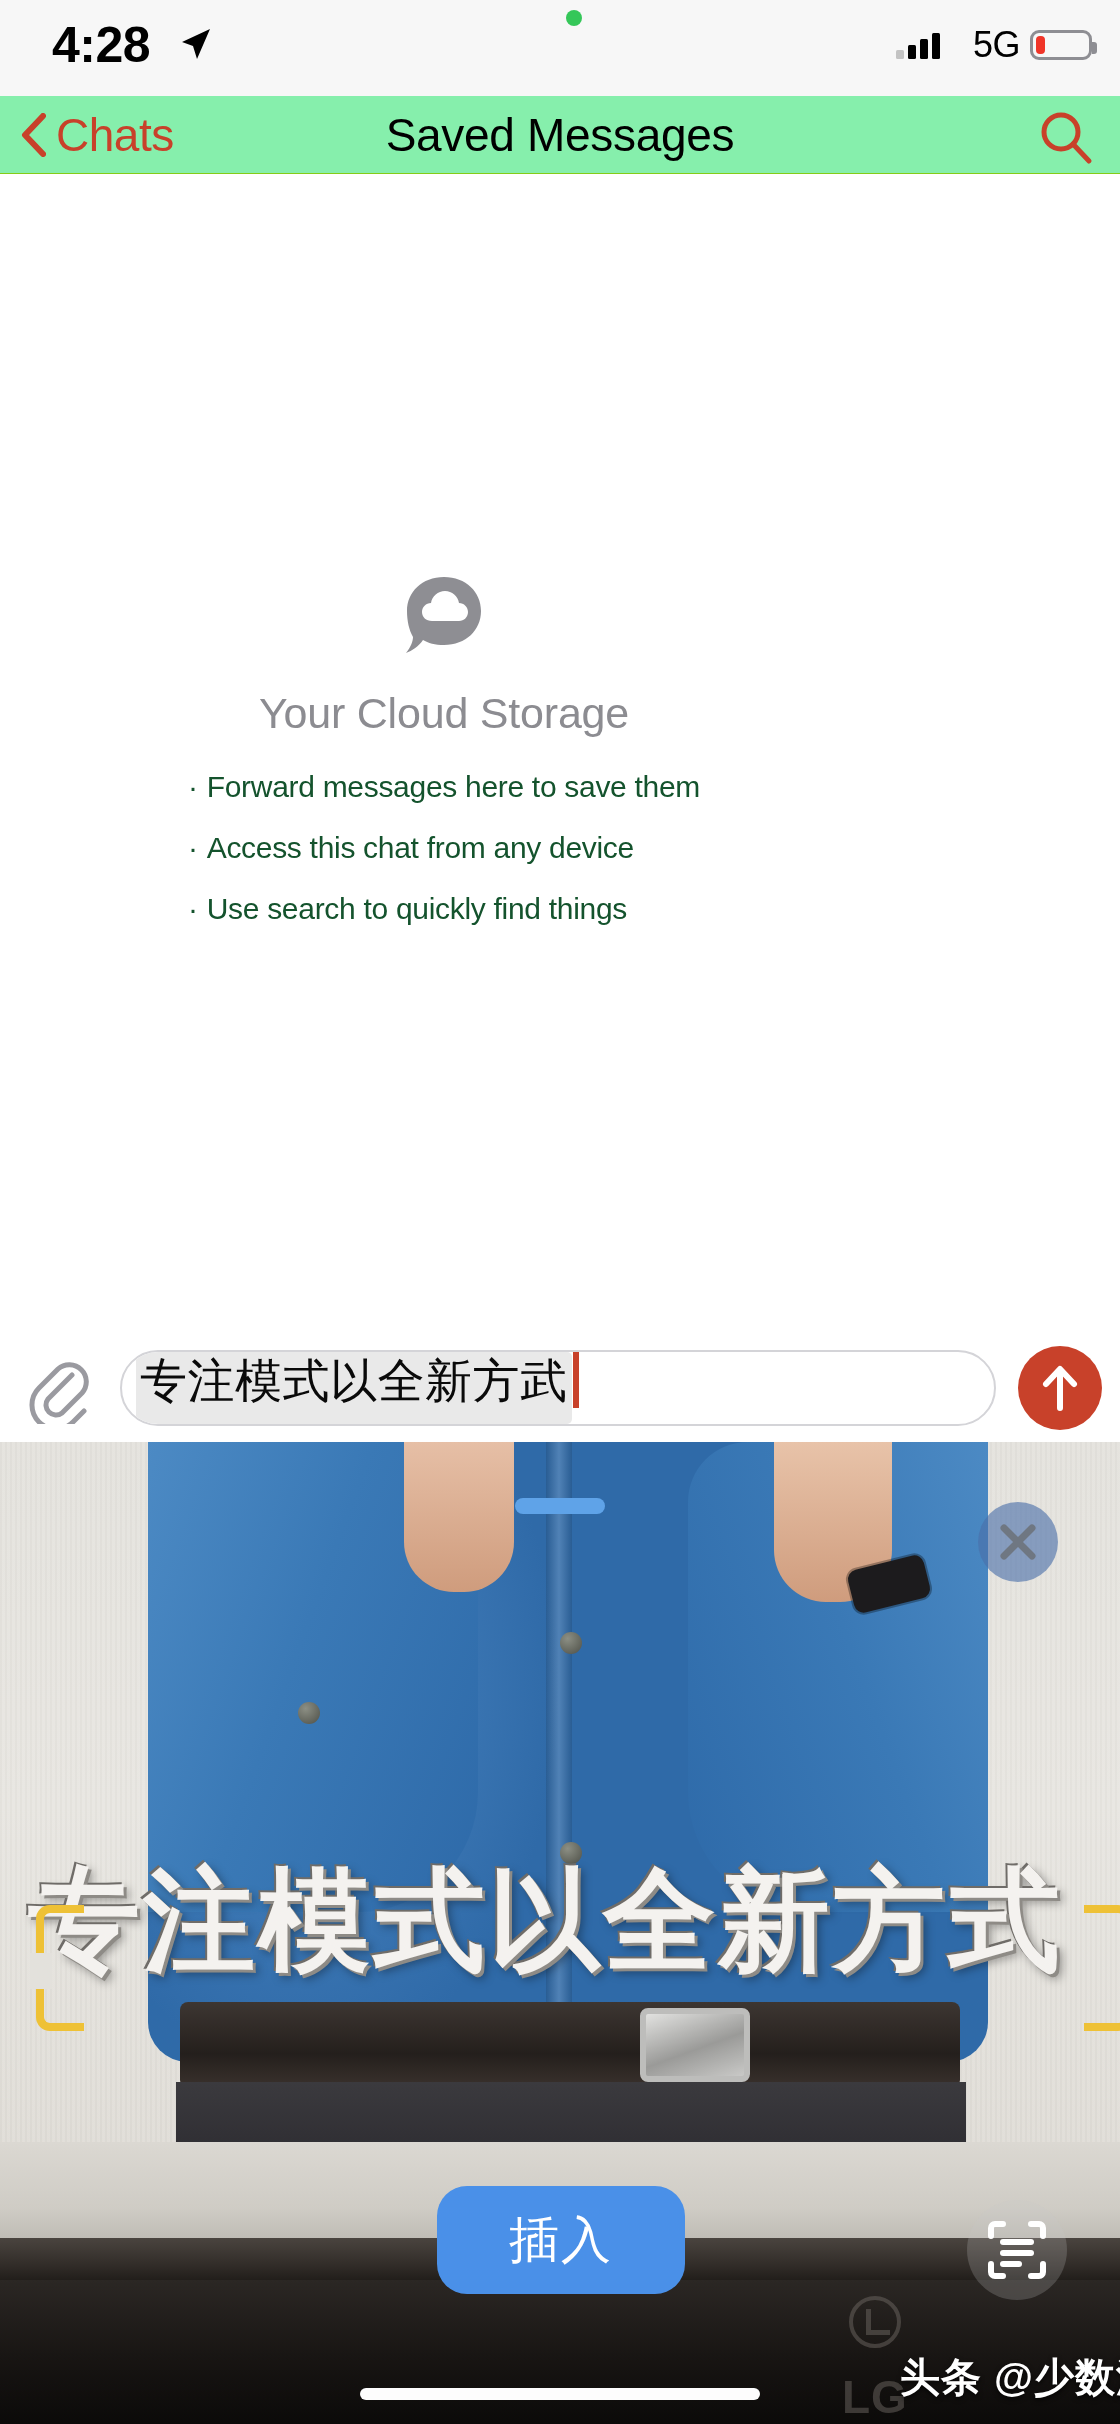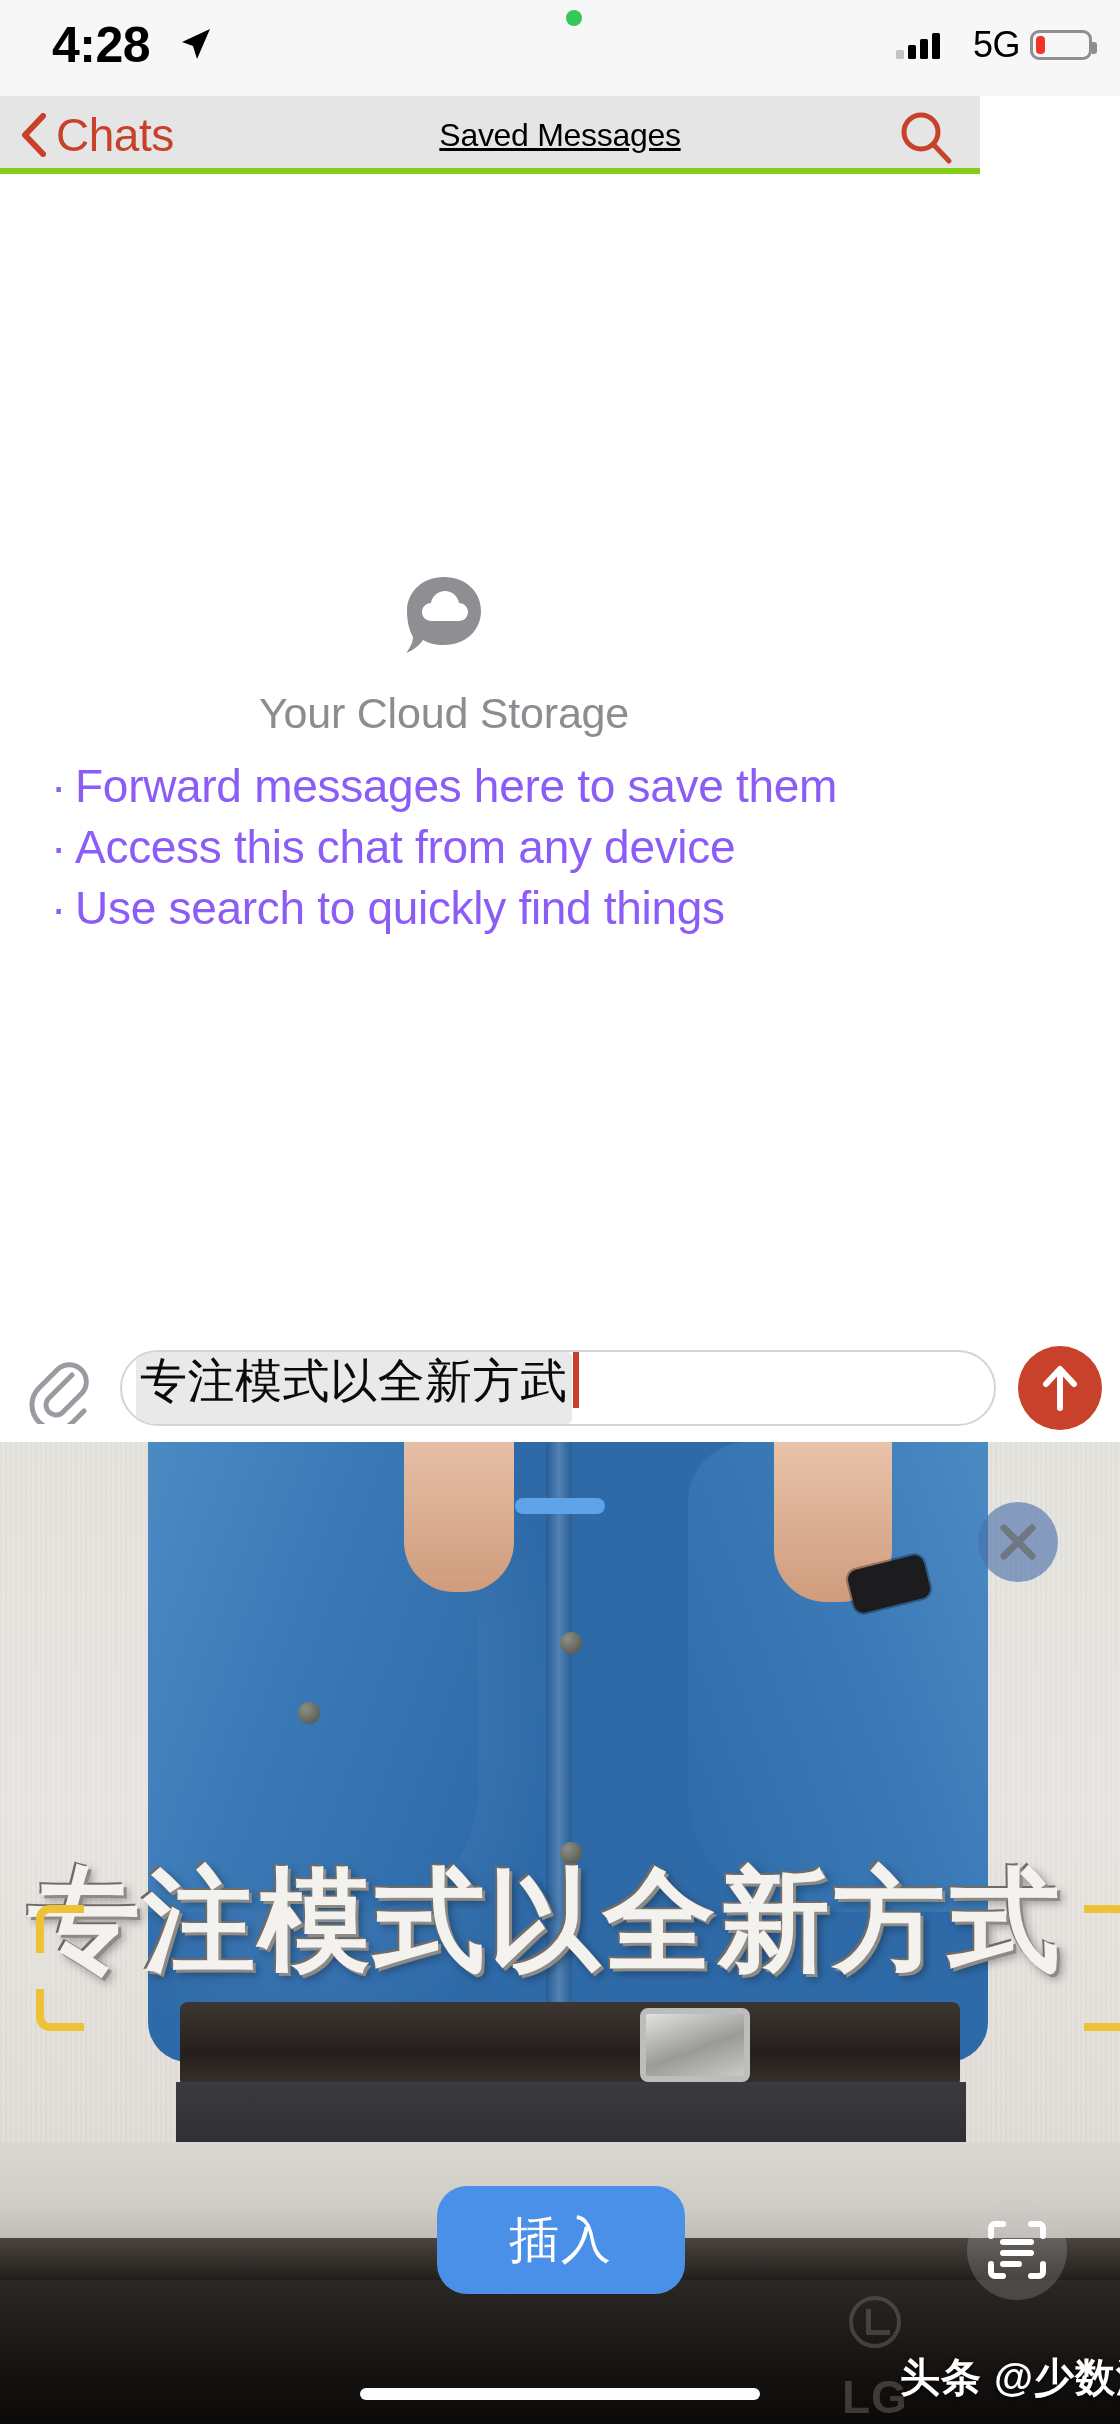--- a/index.html
+++ b/index.html
@@ -48,35 +48,35 @@
   .battery::after{
     content:""; position:absolute; right:-8px; top:9px;
     width:5px; height:12px; background:#8e8e93; border-radius:0 3px 3px 0;
   }
   .battery .lvl{
     height:100%; width:18%; background:#f03528; border-radius:4px;
   }
 
   
   .navbar{
-    position:absolute; left:0; top:96px; width:980px; height:78px;
-    background:#e5e5e5; border-bottom:6px solid #84cc16;
+    position:absolute; left:0; top:96px; width:1120px; height:78px;
+    background:#86efac; border-bottom:1px solid #84cc16;
   }
   .nav-back{
     position:absolute; left:20px; top:0; height:78px;
     display:flex; align-items:center; gap:10px; cursor:pointer;
   }
   .chev{ width:26px; height:44px; }
   .nav-back-label{
     font-size:46px; color:#c8412a; letter-spacing:-0.5px;
   }
   .nav-title{
     position:absolute; left:0; top:0; width:1120px; height:78px;
     display:flex; align-items:center; justify-content:center;
-    font-size:32px; font-weight:500; color:#000; letter-spacing:-0.3px;text-decoration:underline;
+    font-size:46px; font-weight:500; color:#000; letter-spacing:-0.3px;
   }
   .nav-search{
     position:absolute; right:26px; top:13px; width:56px; height:56px; cursor:pointer;
   }
 
   
   .chat-area{
     position:absolute; left:0; top:175px; width:1120px; height:1157px;
     background:#fff;
   }
@@ -84,21 +84,21 @@
     position:absolute; left:0; top:400px; width:888px;
     display:flex; flex-direction:column; align-items:center;
   }
   .cloud-bubble{ width:78px; height:92px; }
   .empty-title{
     margin-top:22px;
     font-size:43px; color:#8c8c91; letter-spacing:-0.2px;
   }
   .empty-list{ margin-top:20px; display:flex; flex-direction:column; gap:4px; }
   .empty-item{
-    font-size:46px; color:#8b5cf6; letter-spacing:-0.3px; line-height:57px;
+    font-size:30px; color:#14532d; letter-spacing:-0.3px; line-height:57px;
     white-space:nowrap;
   }
   .empty-item .bul{ margin-right:9px; }
 
   
   .inputbar{
     position:absolute; left:0; top:1332px; width:1120px; height:110px;
     background:#fff; display:flex; align-items:center;
   }
   .clip{ position:absolute; left:26px; top:26px; width:66px; height:66px; cursor:pointer; }

